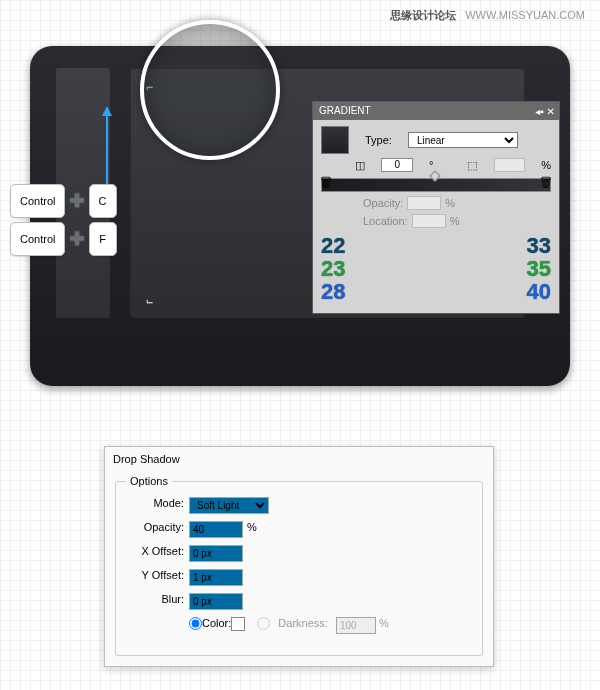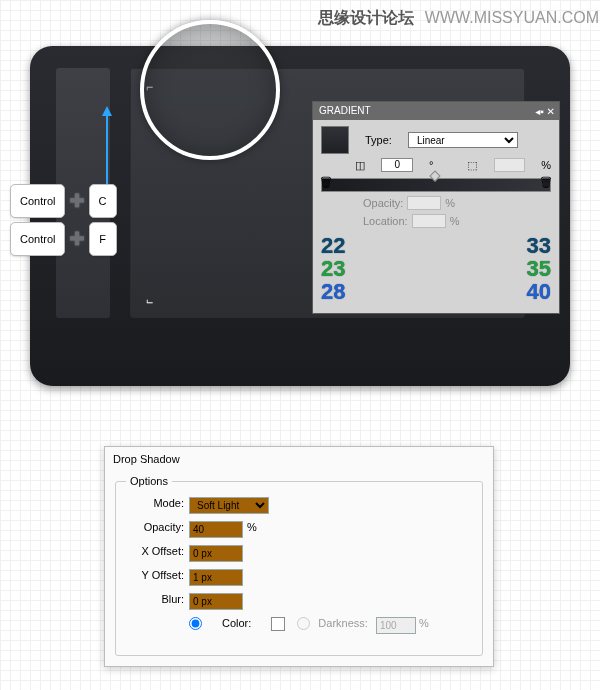--- a/index.html
+++ b/index.html
@@ -1,20 +1,20 @@
 <!DOCTYPE html>
 <html><head>
 <meta charset="utf-8">
 <style>
   *{box-sizing:border-box;margin:0;padding:0;font-family:Tahoma,Arial,sans-serif}
   body{width:600px;height:690px;background:#fff;position:relative;
        background-image:linear-gradient(#f0f0f0 1px,transparent 1px),
                         linear-gradient(90deg,#f0f0f0 1px,transparent 1px);
        background-size:10px 10px}
-  .watermark{position:absolute;top:8px;right:1px;font-size:16px;color:#999}
+  .watermark{position:absolute;top:8px;right:15px;font-size:11px;color:#999}
   .watermark .cn{color:#555;font-weight:bold;margin-right:6px}
   .tablet-zone{position:absolute;top:46px;left:30px;width:540px;height:340px}
   .tablet{position:absolute;top:0;left:0;width:540px;height:340px;border-radius:22px;
           background:linear-gradient(#2a2b30,#1a1b1f);box-shadow:0 3px 8px rgba(0,0,0,.4)}
   .surface{position:absolute;top:22px;left:100px;width:395px;height:250px;border-radius:3px;
            background:linear-gradient(180deg,#3b3d43,#2b2d31);border:1px solid #2a2b2f}
   .strip{position:absolute;top:22px;left:26px;width:54px;height:250px;border-radius:3px;
          background:linear-gradient(#3e4045,#2f3035)}
   .crop{position:absolute;color:#eee;font-size:12px}
   .key{display:inline-flex;align-items:center;justify-content:center;height:28px;padding:16px 9px;
@@ -45,21 +45,21 @@
   .cR{color:#0c4a6e}.cG{color:#20a040}.cB{color:#2060d0}
   
   .dialog{position:absolute;top:446px;left:104px;width:390px;background:#fafafa;
           border:1px solid #bcbcbc;box-shadow:0 2px 8px rgba(0,0,0,.2)}
   .dialog-title{font-size:11px;padding:6px 8px}
   .dpanel{display:flex;padding:4px 10px 10px 10px;gap:10px}
   .fieldset{border:1px solid #ccc;border-radius:3px;padding:10px 10px 14px 10px;font-size:11px;flex:1}
   .fieldset legend{font-size:11px;padding:0 4px}
   .frow{display:flex;align-items:flex-start;margin-bottom:7px}
   .frow label{width:58px;text-align:right;margin-right:5px}
-  .txt{height:17px;width:54px;border:1px solid #9aa;background:#a16207;font-size:10px;padding:0 3px}
+  .txt{height:17px;width:54px;border:1px solid #9aa;background:#0369a1;font-size:10px;padding:0 3px}
   .btn{height:20px;width:72px;border:1px solid #8ab;border-radius:3px;
        background:linear-gradient(#fefefe,#e7eef6);font-size:11px;margin-bottom:6px;display:block}
   .btn.prim{border-color:#5a8fd8;box-shadow:0 0 0 1px #99c5ff inset}
   .chk{display:flex;align-items:center;font-size:11px;gap:4px;margin-top:4px}
   .rgbbox{margin-top:14px;padding:6px 10px 6px 10px;background:#fff;border:1px solid #ddd;border-radius:8px;
           box-shadow:0 1px 3px rgba(0,0,0,.1);width:90px}
   .rgbbox div{font-size:16px;font-weight:bold;text-shadow:0 0 1px #000}
 </style>
 </head>
 <body>
@@ -170,21 +170,21 @@
           <label>Y Offset:</label>
         <input class="txt" value="1 px" style="">
       </div>
       <div class="frow">
           <label>Blur:</label>
         <input class="txt" value="0 px" style="">
       </div>
       <div class="frow">
         <label></label>
         <input type="radio" checked="" style="">
-        <span style="margin:0 20px">Color:</span>
+        <span style="margin:0 0">Color:</span>
         <span style="display:inline-block;width:14px;height:14px;background:#fff;border:1px solid #888;margin-right:12px"></span>
         <input type="radio" disabled="" style="">
         <span style="margin:0 8px;color:#999">Darkness:</span>
         <input class="txt" style="width: 40px; color: rgb(170, 170, 170); background: rgb(238, 238, 238);" disabled="" value="100">
         <span style="margin-left:3px;color:#999">%</span>
       </div>
     </fieldset>
   </div>
 </div>
 

